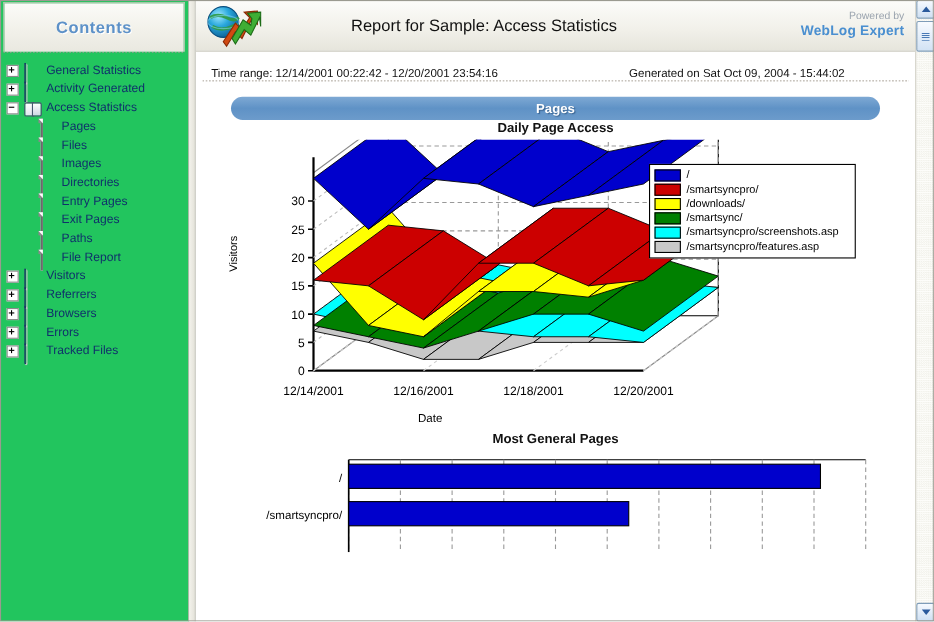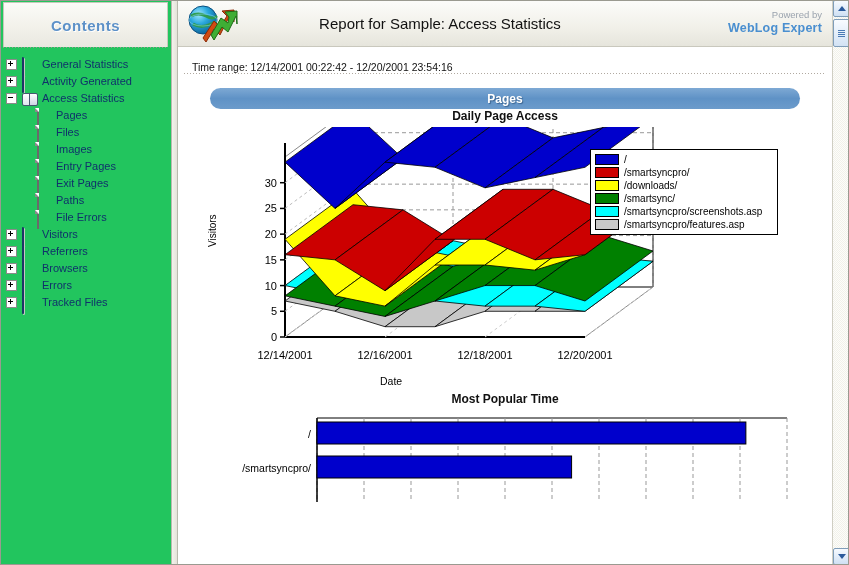--- a/index.html
+++ b/index.html
@@ -140,33 +140,37 @@
         <div class="trow lvl2">
           <span class="ticon"><span class="ico-page"></span></span>
           <span class="tlabel">Files</span>
         </div>
         <div class="trow lvl2">
           <span class="ticon"><span class="ico-page"></span></span>
           <span class="tlabel">Images</span>
         </div>
         <div class="trow lvl2">
           <span class="ticon"><span class="ico-page"></span></span>
+          <span class="tlabel">Directories</span>
+        </div>
+        <div class="trow lvl2">
+          <span class="ticon"><span class="ico-page"></span></span>
           <span class="tlabel">Entry Pages</span>
         </div>
         <div class="trow lvl2">
           <span class="ticon"><span class="ico-page"></span></span>
           <span class="tlabel">Exit Pages</span>
         </div>
         <div class="trow lvl2">
           <span class="ticon"><span class="ico-page"></span></span>
           <span class="tlabel">Paths</span>
         </div>
         <div class="trow lvl2">
           <span class="ticon"><span class="ico-page"></span></span>
-          <span class="tlabel">File Errors</span>
+          <span class="tlabel">File Report</span>
         </div>
         <div class="trow">
           <span class="toggle plus"></span>
           <span class="ticon"><span class="ico-book"></span></span>
           <span class="tlabel">Visitors</span>
         </div>
         <div class="trow">
           <span class="toggle plus"></span>
           <span class="ticon"><span class="ico-book"></span></span>
           <span class="tlabel">Referrers</span>
@@ -213,20 +217,21 @@
       </div>
       <div id="rpt-title">Report for Sample: Access Statistics</div>
       <div id="powered">
         <div class="pb">Powered by</div>
         <div class="wl">WebLog Expert</div>
       </div>
     </div>
 
     <div id="meta">
       <div class="left">Time range: 12/14/2001 00:22:42 - 12/20/2001 23:54:16</div>
+      <div class="right">Generated on Sat Oct 09, 2004 - 15:44:02</div>
     </div>
     <div id="meta-rule"></div>
 
     <div id="pages-banner">
       <span>Pages</span>
     </div>
 
     <div class="chart-title">Daily Page Access</div>
 
     <div id="linechart-wrap">
@@ -348,21 +353,21 @@
             <span class="lg-sw" style="background: rgb(0, 255, 255);"></span>
             <span class="lg-tx">/smartsyncpro/screenshots.asp</span>
           </div>
           <div class="lg-row">
             <span class="lg-sw" style="background: rgb(200, 200, 200);"></span>
             <span class="lg-tx">/smartsyncpro/features.asp</span>
           </div>
         </div>
     </div>
 
-    <div class="chart-title">Most Popular Time</div>
+    <div class="chart-title">Most General Pages</div>
 
     <div id="barchart">
       <svg id="bc" width="600" height="90" viewBox="0 0 600 90">
           <line x1="112" y1="6" x2="582" y2="6" stroke="#000" stroke-width="1"></line>
           <line x1="112" y1="6" x2="112" y2="90" stroke="#999" stroke-width="1" stroke-dasharray="4,3"></line>
           <line x1="159" y1="6" x2="159" y2="90" stroke="#999" stroke-width="1" stroke-dasharray="4,3"></line>
           <line x1="206" y1="6" x2="206" y2="90" stroke="#999" stroke-width="1" stroke-dasharray="4,3"></line>
           <line x1="253" y1="6" x2="253" y2="90" stroke="#999" stroke-width="1" stroke-dasharray="4,3"></line>
           <line x1="300" y1="6" x2="300" y2="90" stroke="#999" stroke-width="1" stroke-dasharray="4,3"></line>
           <line x1="347" y1="6" x2="347" y2="90" stroke="#999" stroke-width="1" stroke-dasharray="4,3"></line>

